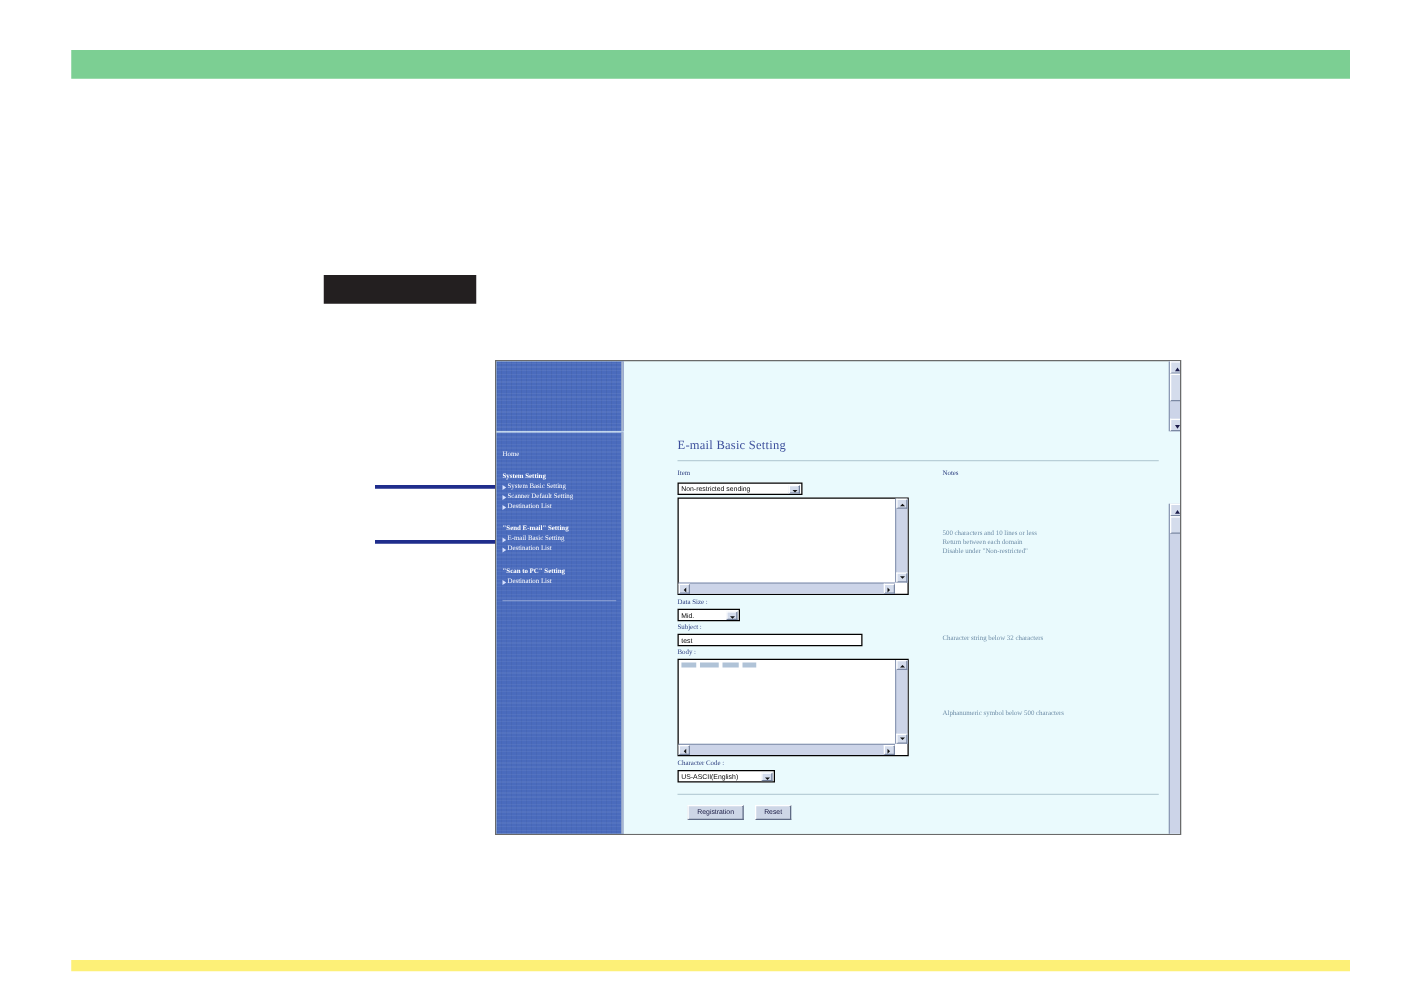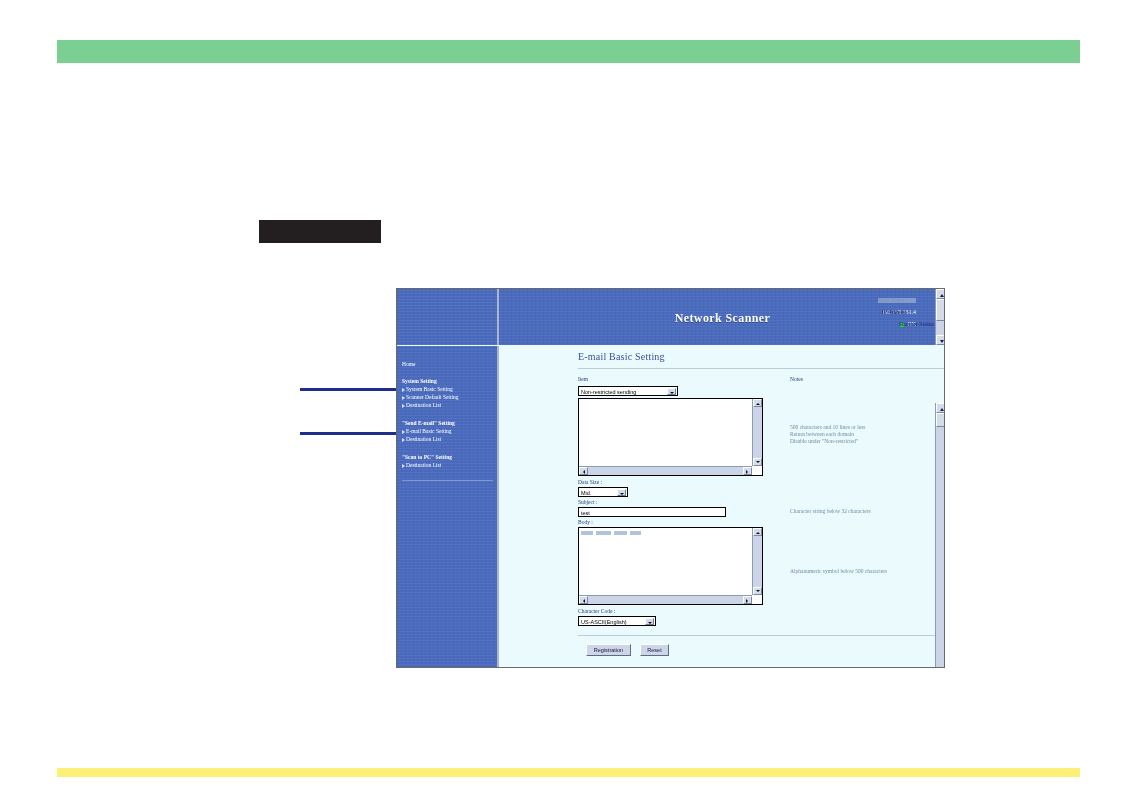--- a/index.html
+++ b/index.html
@@ -117,21 +117,20 @@
     box-sizing:border-box;
   }
   .banner-scroll { right:0; top:0; height:56px; }
   .content-scroll{ right:0; top:57px; height:322px; }
   .content-scroll .thumb { height:14px; }
 
   
   .body-frame {
     position:absolute; left:0; top:57px; width:549px; height:322px;
     display:flex;
-    gap:36px;
   }
   .nav {
     width:102px; height:322px;
     background:#4a6bbd;
     background-image:
       repeating-linear-gradient(0deg, rgba(255,255,255,.05) 0 1px, transparent 1px 3px),
       repeating-linear-gradient(90deg, rgba(0,0,0,.04) 0 1px, transparent 1px 4px);
     border-right:2px solid #a9b6cf;
     box-sizing:border-box;
     padding:14px 0 0 5px;
@@ -265,38 +264,20 @@
   <div class="bottom-bar"></div>
   <div class="black-box"></div>
 
   <div class="callout callout-1"></div>
   <div class="callout callout-2"></div>
 
   <div class="browser">
 
     <div class="banner-frame">
       <div class="banner-left"></div>
-      <div class="banner-main">
-        <div class="banner-title">Network Scanner</div>
-        <div class="banner-info">
-          <div class="row">
-            <span class="lbl">Host Name :</span>
-            <span class="redacted"></span>
-          </div>
-          <div class="row">
-            <span class="lbl">IP Address :</span>
-            <span>192.168.161.4</span>
-          </div>
-          <div class="row">
-            <span class="lbl">Scanner Status :</span>
-            <span class="status-dot"></span>
-            <span>OK</span>
-          </div>
-        </div>
-      </div>
       <div class="vscroll banner-scroll">
         <div class="arrow up"></div>
         <div class="thumb"></div>
         <div class="arrow dn"></div>
       </div>
     </div>
 
     <div class="body-frame">
 
       <div class="nav">

